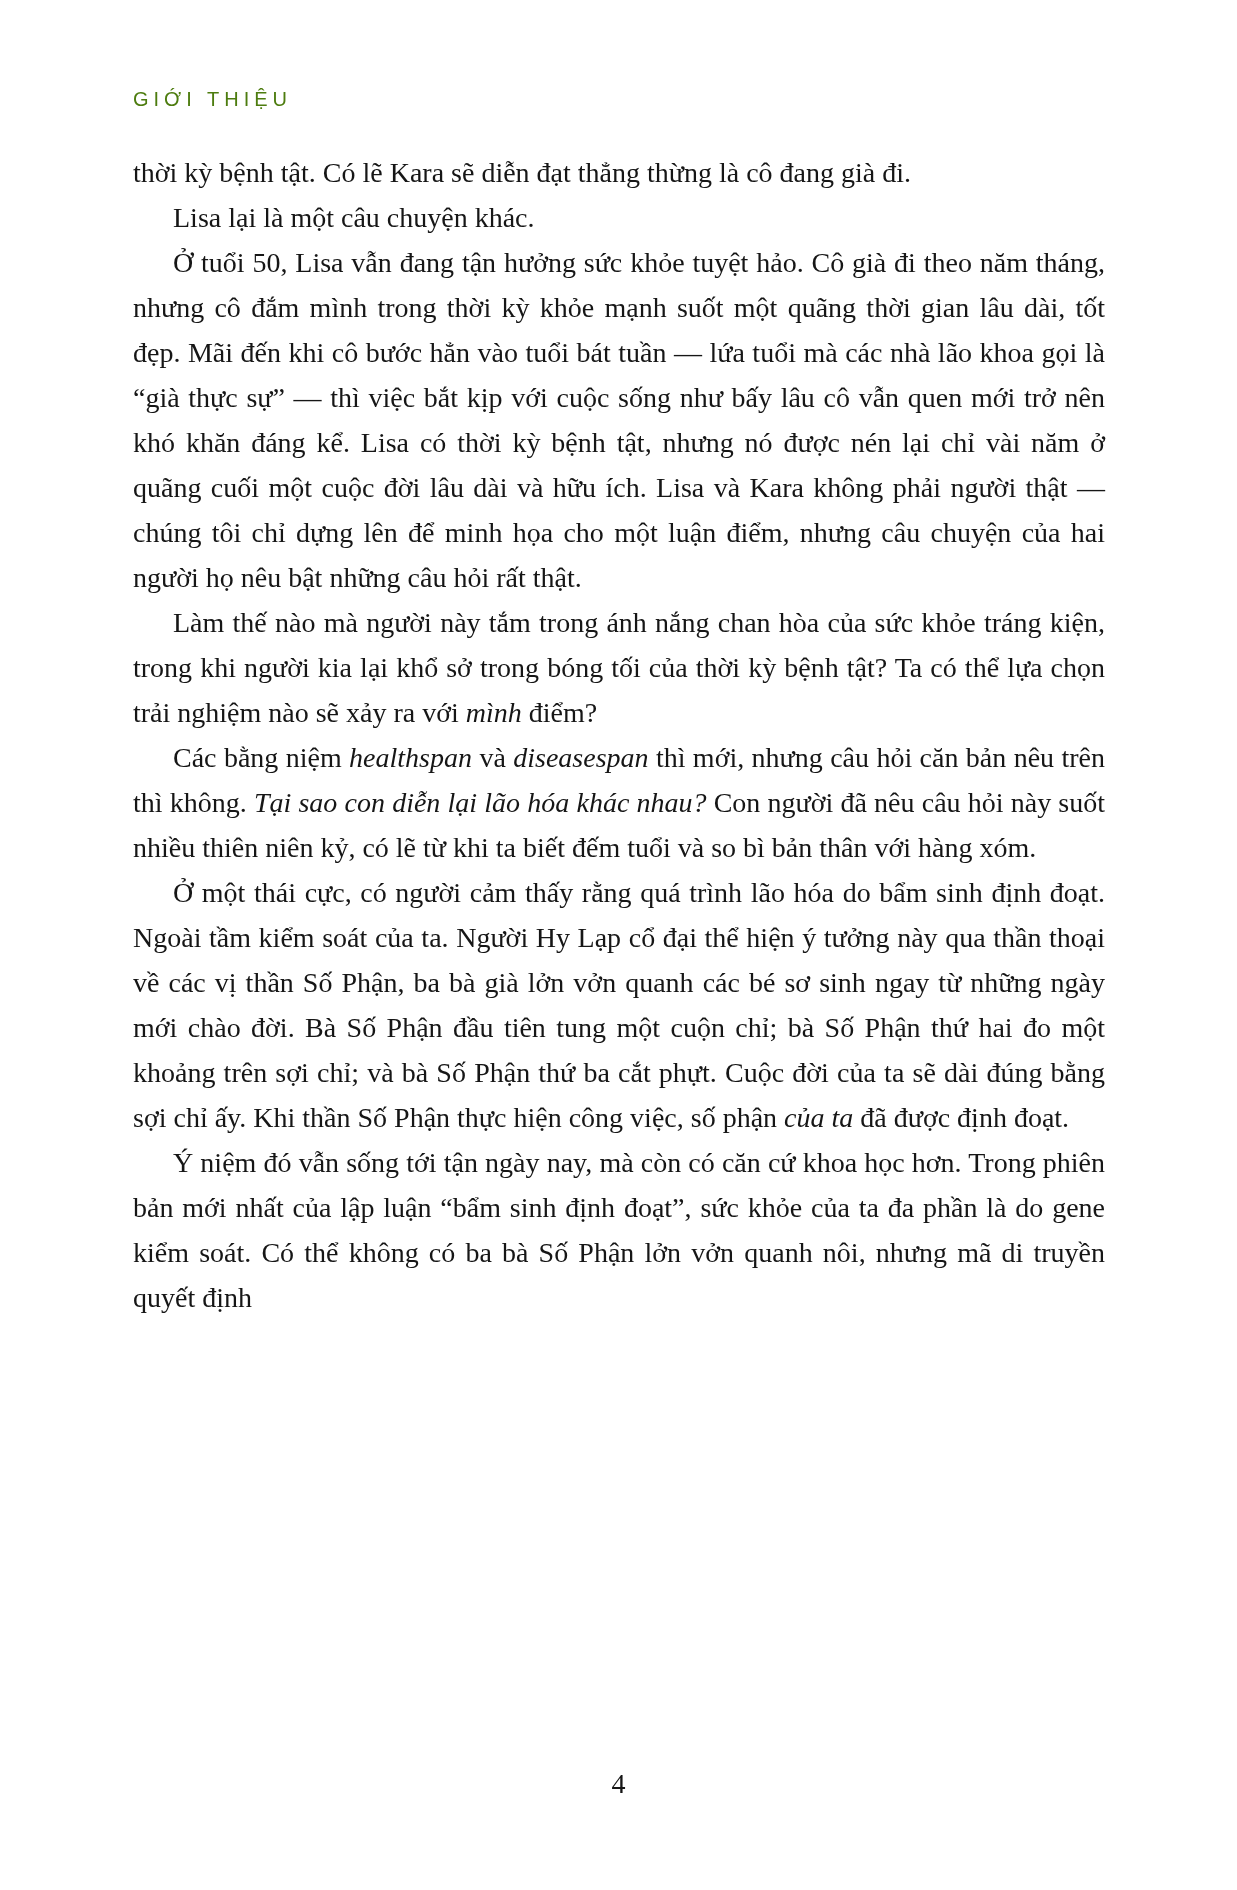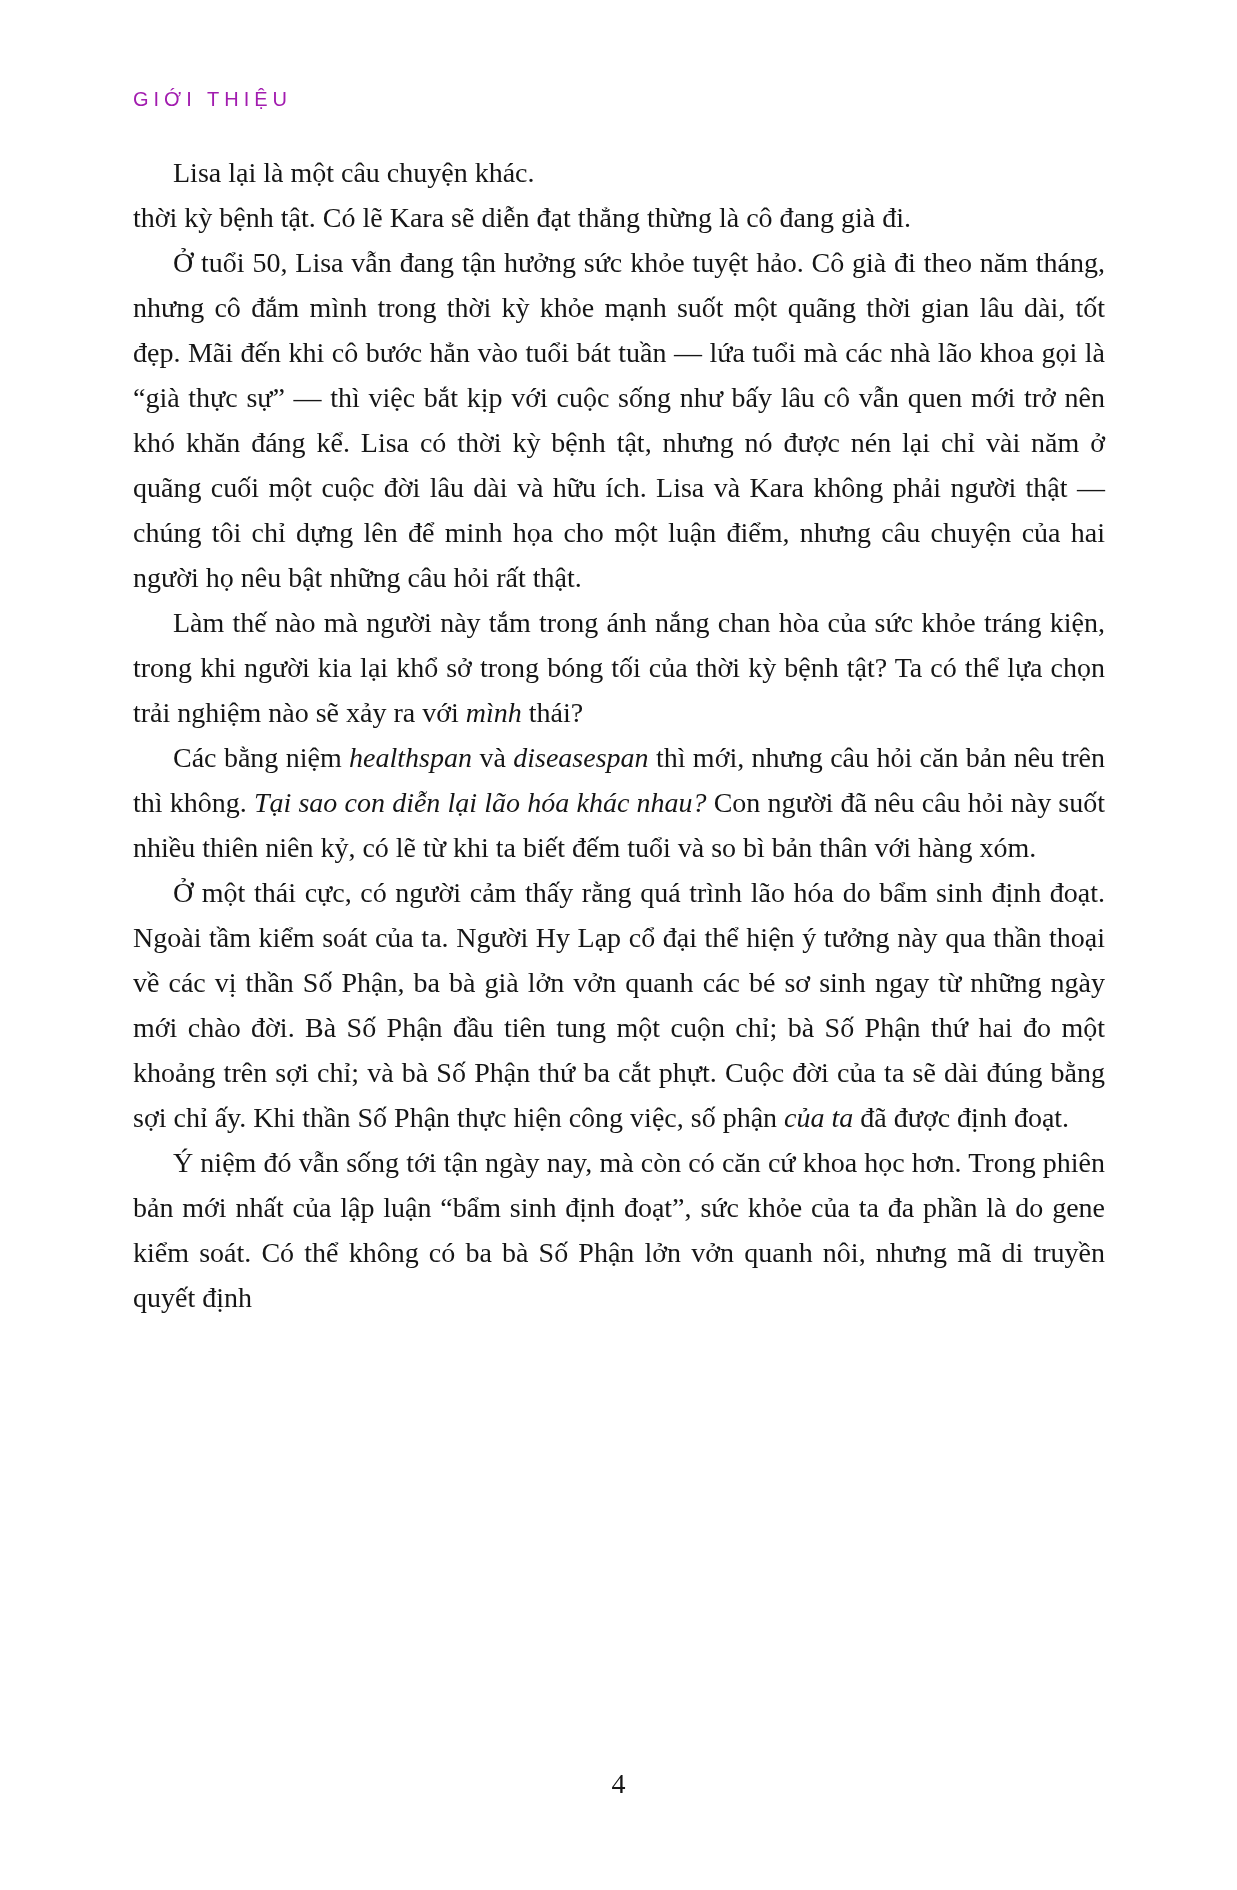--- a/index.html
+++ b/index.html
@@ -11,21 +11,21 @@
     overflow: hidden;
   }
   .running-header {
     position: absolute;
     left: 133px;
     top: 88px;
     font-family: "Liberation Sans", "DejaVu Sans", sans-serif;
     font-size: 20px;
     font-weight: 400;
     letter-spacing: 5px;
-    color: #a21caf;
+    color: #4d7c0f;
     text-transform: uppercase;
     white-space: nowrap;
   }
   .body-text {
     position: absolute;
     left: 133px;
     top: 150px;
     width: 972px;
     font-family: "Liberation Serif", "DejaVu Serif", serif;
     font-size: 28px;
@@ -47,22 +47,22 @@
     font-size: 28px;
     color: #161616;
   }
 </style>
 </head>
 <body>
 
 <div class="running-header">GIỚI THIỆU</div>
 
 <div class="body-text">
+    <p class="para"><span>thời kỳ bệnh tật. Có lẽ Kara sẽ diễn đạt thẳng thừng là cô đang già đi.</span></p>
     <p class="para indent"><span>Lisa lại là một câu chuyện khác.</span></p>
-    <p class="para"><span>thời kỳ bệnh tật. Có lẽ Kara sẽ diễn đạt thẳng thừng là cô đang già đi.</span></p>
     <p class="para indent"><span>Ở tuổi 50, Lisa vẫn đang tận hưởng sức khỏe tuyệt hảo. Cô già đi theo năm tháng, nhưng cô đắm mình trong thời kỳ khỏe mạnh suốt một quãng thời gian lâu dài, tốt đẹp. Mãi đến khi cô bước hẳn vào tuổi bát tuần — lứa tuổi mà các nhà lão khoa gọi là “già thực sự” — thì việc bắt kịp với cuộc sống như bấy lâu cô vẫn quen mới trở nên khó khăn đáng kể. Lisa có thời kỳ bệnh tật, nhưng nó được nén lại chỉ vài năm ở quãng cuối một cuộc đời lâu dài và hữu ích. Lisa và Kara không phải người thật — chúng tôi chỉ dựng lên để minh họa cho một luận điểm, nhưng câu chuyện của hai người họ nêu bật những câu hỏi rất thật.</span></p>
-    <p class="para indent"><span>Làm thế nào mà người này tắm trong ánh nắng chan hòa của sức khỏe tráng kiện, trong khi người kia lại khổ sở trong bóng tối của thời kỳ bệnh tật? Ta có thể lựa chọn trải nghiệm nào sẽ xảy ra với </span><em>mình</em><span> thái?</span></p>
+    <p class="para indent"><span>Làm thế nào mà người này tắm trong ánh nắng chan hòa của sức khỏe tráng kiện, trong khi người kia lại khổ sở trong bóng tối của thời kỳ bệnh tật? Ta có thể lựa chọn trải nghiệm nào sẽ xảy ra với </span><em>mình</em><span> điểm?</span></p>
     <p class="para indent"><span>Các bằng niệm </span><em>healthspan</em><span> và </span><em>diseasespan</em><span> thì mới, nhưng câu hỏi căn bản nêu trên thì không. </span><em>Tại sao con diễn lại lão hóa khác nhau?</em><span> Con người đã nêu câu hỏi này suốt nhiều thiên niên kỷ, có lẽ từ khi ta biết đếm tuổi và so bì bản thân với hàng xóm.</span></p>
     <p class="para indent"><span>Ở một thái cực, có người cảm thấy rằng quá trình lão hóa do bẩm sinh định đoạt. Ngoài tầm kiểm soát của ta. Người Hy Lạp cổ đại thể hiện ý tưởng này qua thần thoại về các vị thần Số Phận, ba bà già lởn vởn quanh các bé sơ sinh ngay từ những ngày mới chào đời. Bà Số Phận đầu tiên tung một cuộn chỉ; bà Số Phận thứ hai đo một khoảng trên sợi chỉ; và bà Số Phận thứ ba cắt phựt. Cuộc đời của ta sẽ dài đúng bằng sợi chỉ ấy. Khi thần Số Phận thực hiện công việc, số phận </span><em>của ta</em><span> đã được định đoạt.</span></p>
     <p class="para indent"><span>Ý niệm đó vẫn sống tới tận ngày nay, mà còn có căn cứ khoa học hơn. Trong phiên bản mới nhất của lập luận “bẩm sinh định đoạt”, sức khỏe của ta đa phần là do gene kiểm soát. Có thể không có ba bà Số Phận lởn vởn quanh nôi, nhưng mã di truyền quyết định</span></p>
   </div>
 
 <div class="page-number">4</div>
 
 </body></html>

